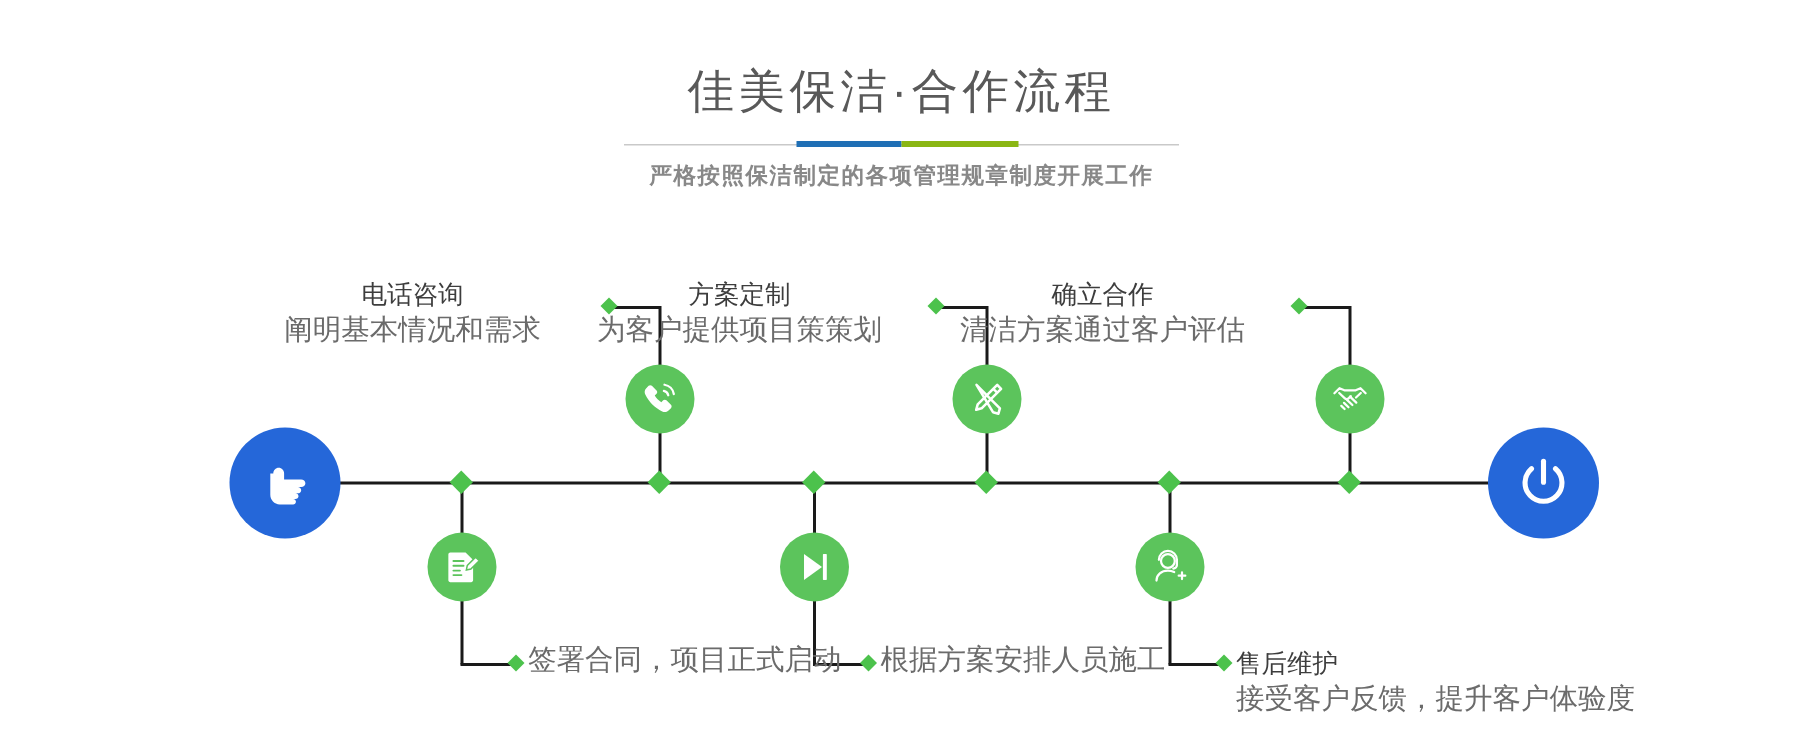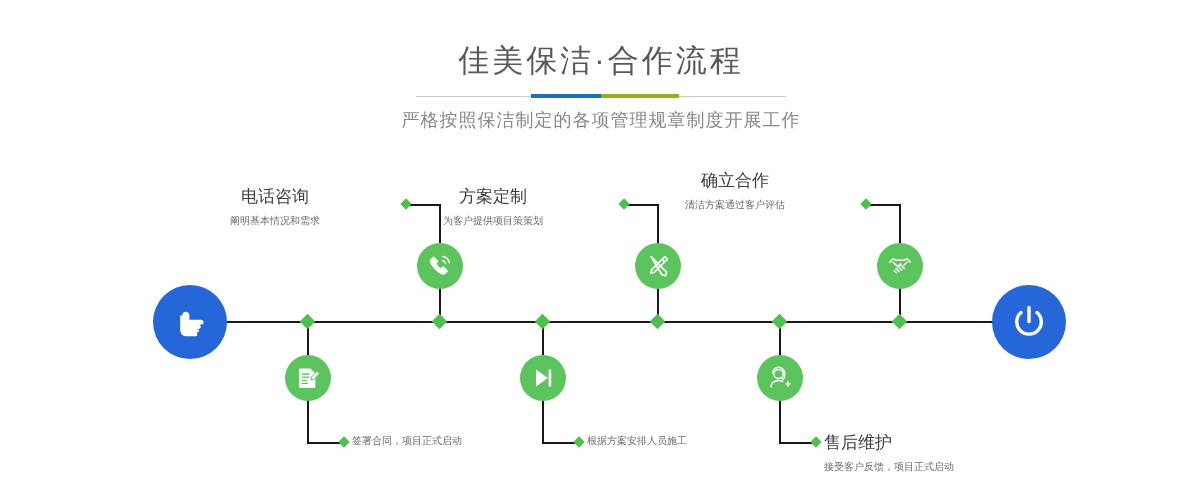--- a/index.html
+++ b/index.html
@@ -22,21 +22,21 @@
   .divider .base{
     position:absolute;left:0;top:1.5px;width:370px;height:1px;background:#c9c9c9;
   }
   .divider .seg-blue{
     position:absolute;left:115px;top:0;width:70px;height:4px;background:#1f6fb5;
   }
   .divider .seg-green{
     position:absolute;left:185px;top:0;width:78px;height:4px;background:#8ab614;
   }
   .subtitle{
-    font-size:18px;color:#888888;margin-top:10px;letter-spacing:1px;
+    font-size:15px;color:#888888;margin-top:10px;letter-spacing:1px;font-weight:bold;
   }
 
   
   .timeline{position:absolute;left:0;top:0;width:1202px;height:502px;}
   .axis{
     position:absolute;left:180px;top:321px;width:860px;height:2px;background:#1a1a1a;
   }
   .end-node{
     position:absolute;width:74px;height:74px;border-radius:50%;
     background:#2567d9;display:flex;align-items:center;justify-content:center;
@@ -57,21 +57,21 @@
 
   .diamond{
     position:absolute;width:11px;height:11px;background:#4cc24c;
     transform:rotate(45deg);z-index:4;
   }
   .diamond.sm{width:8px;height:8px;}
 
   
   .lbl{position:absolute;z-index:5;}
   .lbl .name{font-size:17px;color:#3d3d3d;line-height:22px;white-space:nowrap;}
-  .lbl .desc{font-size:10px;color:#6b6b6b;line-height:20px;white-space:nowrap;margin-top:3px;}
+  .lbl .desc{font-size:19px;color:#6b6b6b;line-height:20px;white-space:nowrap;margin-top:3px;}
   .lbl.top{text-align:center;}
   .lbl.bottom{text-align:left;}
 </style>
 </head>
 <body>
 
 <div class="page">
 
   <div class="header">
     <div class="title">佳美保洁·合作流程</div>
@@ -195,21 +195,21 @@
             <path d="M20.2 9.0l-3.2 3.0"></path>
           </g>
         </svg>
       </span>
     </div>
     <div class="vline" style="left:899px;top:266px;height:56px;"></div>
     <div class="vline" style="left:899px;top:204px;height:40px;"></div>
     <div class="hline" style="left:869px;top:204px;width:31px;"></div>
     <div class="diamond sm" style="left:862px;top:200px;"></div>
     <div class="diamond" style="left:894px;top:316px;"></div>
-    <div class="lbl top" style="left:610px;top:170px;width:250px;">
+    <div class="lbl top" style="left:610px;top:186px;width:250px;">
       <div class="name">确立合作</div>
       <div class="desc">清洁方案通过客户评估</div>
     </div>
 
     <div class="step-icon" style="left:757px;top:355px;">
       <span>
         <svg width="26" height="26" viewBox="0 0 26 26">
           <g fill="none" stroke="#ffffff" stroke-width="1.5" stroke-linecap="round" stroke-linejoin="round">
             <circle cx="11.6" cy="9.0" r="4.6"></circle>
             <path d="M4.0 22.0c0-4.0 3.4-6.6 7.6-6.6 1.6 0 3.0 0.4 4.2 1.0"></path>
@@ -220,17 +220,17 @@
         </svg>
       </span>
     </div>
     <div class="vline" style="left:779px;top:322px;height:34px;"></div>
     <div class="vline" style="left:779px;top:400px;height:43px;"></div>
     <div class="hline" style="left:779px;top:442px;width:36px;"></div>
     <div class="diamond sm" style="left:812px;top:438px;"></div>
     <div class="diamond" style="left:774px;top:316px;"></div>
     <div class="lbl bottom" style="left:824px;top:432px;width:300px;">
       <div class="name">售后维护</div>
-      <div class="desc">接受客户反馈，项目正式启动</div>
+      <div class="desc">接受客户反馈，提升客户体验度</div>
     </div>
 
   </div>
 </div>
 
 </body></html>

